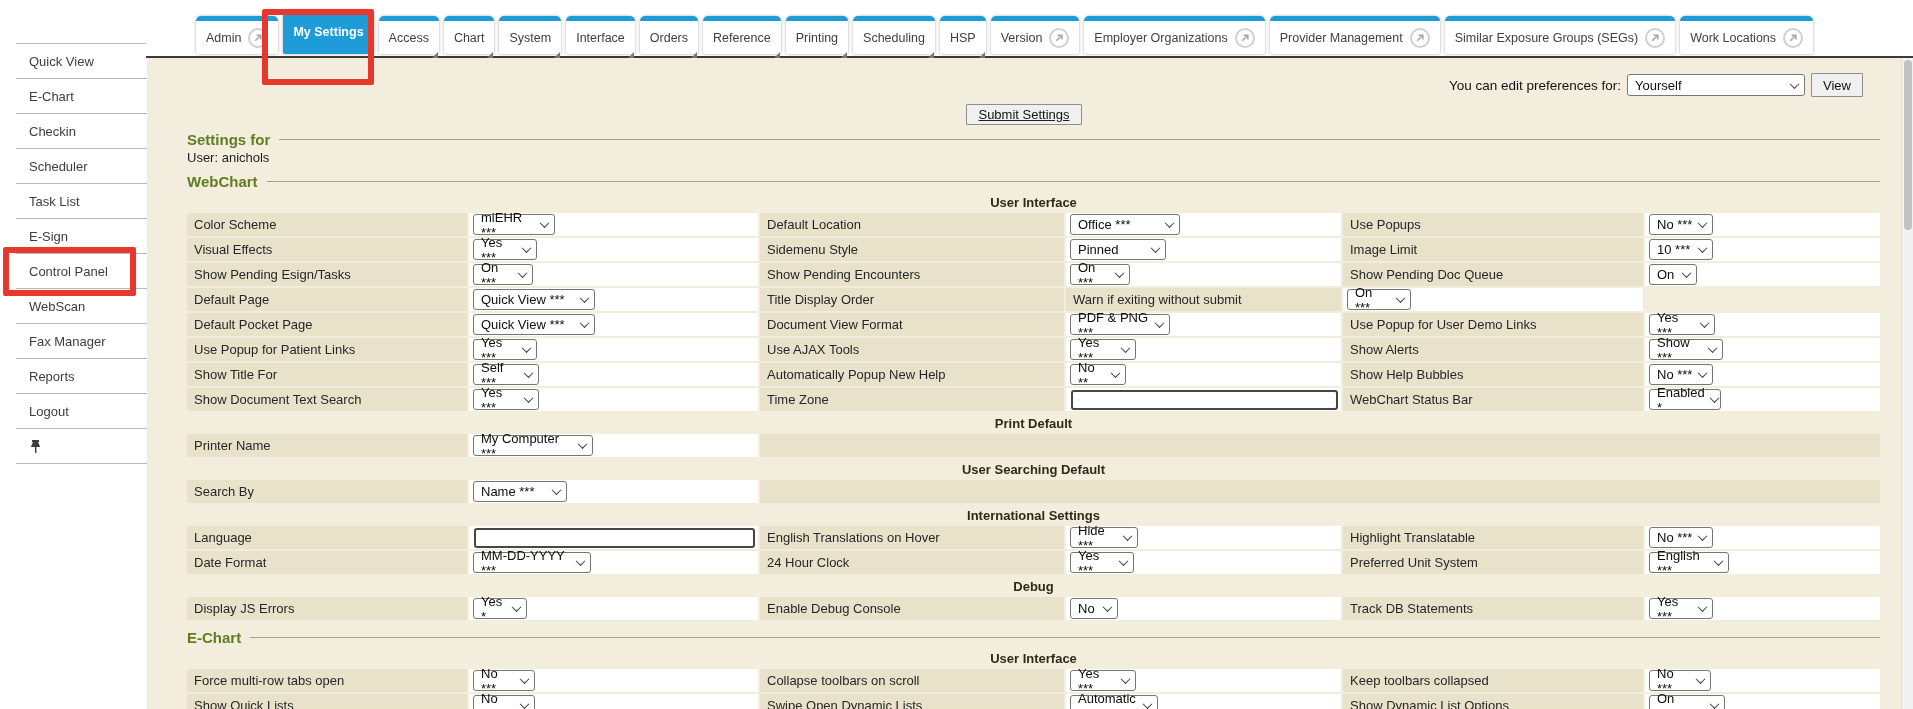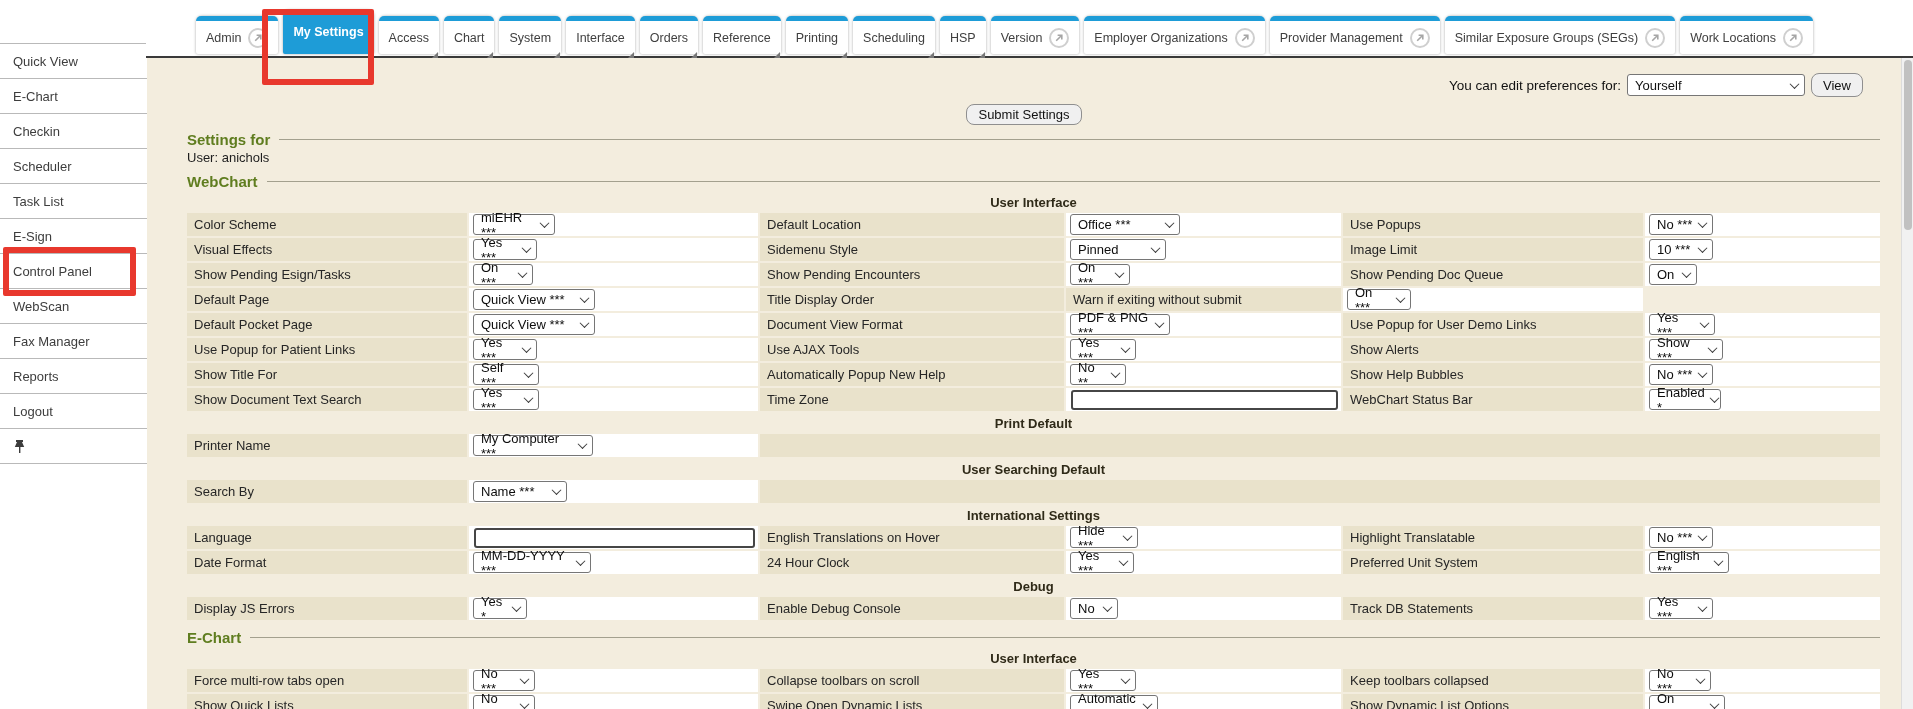--- a/index.html
+++ b/index.html
@@ -7,21 +7,21 @@
   body{font-family:"Liberation Sans",sans-serif;color:#222;}
   .screen{position:relative;width:1913px;height:709px;background:#fff;overflow:hidden;}
 
   
   .artifact{position:absolute;background:#000;}
   .art1{left:19px;top:0;width:11px;height:24px;}
   .art2{left:146px;top:0;width:99px;height:10px;}
   .art3{left:1795px;top:2px;width:118px;height:4px;}
 
   
-  .sidebar{position:absolute;left:0;top:0;width:172px;height:709px;background:#fff;border-right:1px solid #bdbdbd;}
+  .sidebar{position:absolute;left:0;top:0;width:172px;height:709px;background:#fff;border-right:1px solid #bdbdbd;padding-left:16px;}
   .snav{margin-top:43px;border-top:1px solid #b9b9b9;}
   .snav-item{height:35px;display:flex;align-items:center;padding-left:13px;border-bottom:1px solid #b9b9b9;font-size:13px;color:#3d3d3d;cursor:pointer;background:#fff;}
   .pin-item svg{display:block;}
 
   
   .tabbar{position:absolute;left:146px;top:0;right:0;height:58px;background:#fff;border-bottom:2px solid #3a3a3a;}
   .tab-list{position:absolute;left:50px;bottom:2px;display:flex;align-items:flex-end;gap:5px;}
   .tab{position:relative;height:38px;background:#fff;border-radius:6px 6px 2px 2px;box-shadow:0 0 3px rgba(0,0,0,.35);display:flex;align-items:center;gap:7px;padding:5px 10px 0 10px;font-size:12.5px;color:#3f3f3f;white-space:nowrap;cursor:pointer;}
   .tab::before{content:"";position:absolute;left:0;top:0;right:0;height:5px;background:#1e9cd7;border-radius:6px 6px 0 0;}
   .tab.active{height:44px;background:#1e9cd7;color:#fff;font-weight:bold;padding-top:0;}
@@ -31,22 +31,22 @@
 
   
   .redbox{position:absolute;border:6px solid #e8382d;border-radius:2px;z-index:30;pointer-events:none;}
   .redbox-tab{left:262px;top:9px;width:112px;height:76px;}
   .redbox-side{left:3px;top:247px;width:133px;height:49px;}
 
   
   .content{position:absolute;left:147px;top:58px;width:1754px;height:651px;background:#f3edde;overflow:hidden;}
   .prefs{display:flex;justify-content:flex-end;align-items:center;gap:6px;padding:15px 38px 0 0;font-size:13.5px;color:#111;}
   .prefs-select{width:178px;height:22px;background:#fff;border:1px solid #767676;border-radius:3px;display:inline-flex;align-items:center;justify-content:space-between;padding:0 6px 0 7px;font-size:13px;cursor:pointer;}
-  .btn{background:#f0f0f0;border:1px solid #8f8f8f;border-radius:8px;font-size:13px;font-family:"Liberation Sans",sans-serif;padding:2px 11px;cursor:pointer;color:#111;}
-  .submit-row{display:flex;justify-content:center;margin-top:7px;}
+  .btn{background:#f0f0f0;border:1px solid #8f8f8f;border-radius:1px;font-size:13px;font-family:"Liberation Sans",sans-serif;padding:2px 11px;cursor:pointer;color:#111;}
+  .submit-row{display:flex;justify-content:center;margin-top:7px;text-decoration:underline;}
   .legend{display:flex;align-items:center;gap:9px;margin:6px 0 2px 40px;width:1693px;font-size:15px;font-weight:bold;color:#5f7d1f;}
   .legend::after{content:"";flex:1;border-top:1px solid #a3a08e;}
   .user-line{margin:2px 0 1px 40px;font-size:13px;color:#1e1e1e;height:17px;}
 
   .tbl{margin:2px 0 0 40px;width:1693px;display:flex;flex-direction:column;row-gap:2px;}
   .gheader{height:19px;text-align:center;font-weight:bold;font-size:13px;color:#2f2a18;padding-top:3px;}
   .trow{display:grid;grid-template-columns:280px 289px 304px 275px 300px 1fr;column-gap:2px;height:23px;}
   .lbl{background:#e9e2cb;display:flex;align-items:center;padding-left:7px;font-size:13px;color:#262626;}
   .val{background:#fff;display:flex;align-items:center;padding-left:4px;}
   .fill{grid-column:span 4;background:#e9e2cb;}

